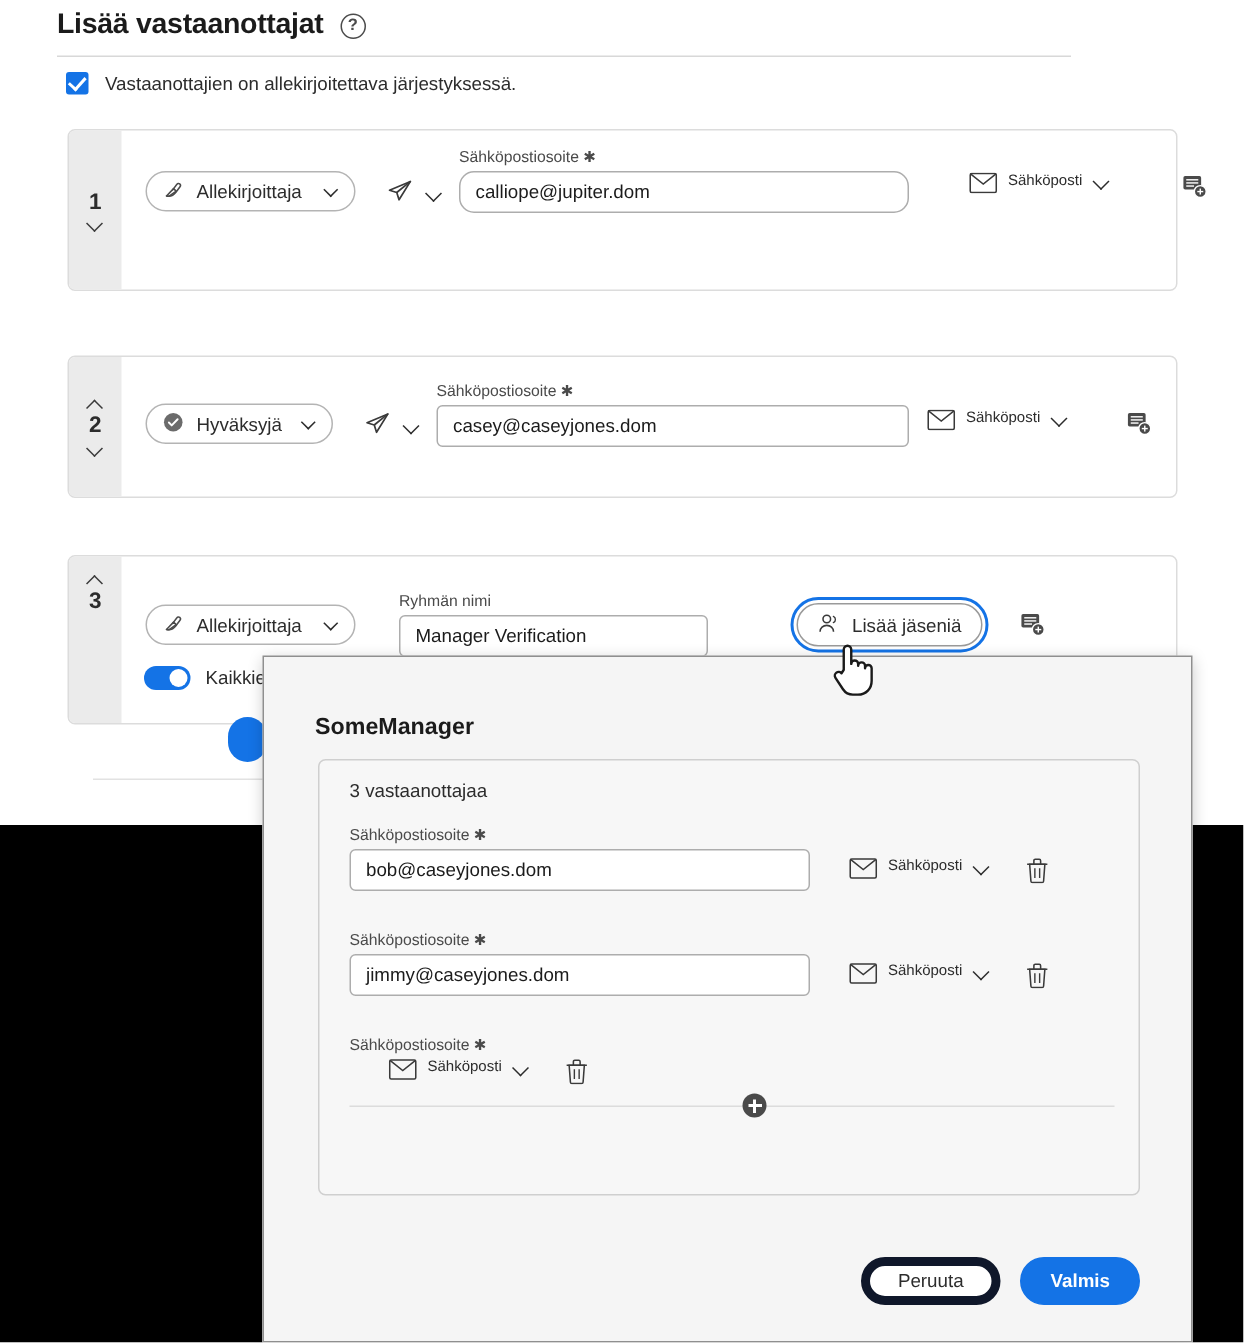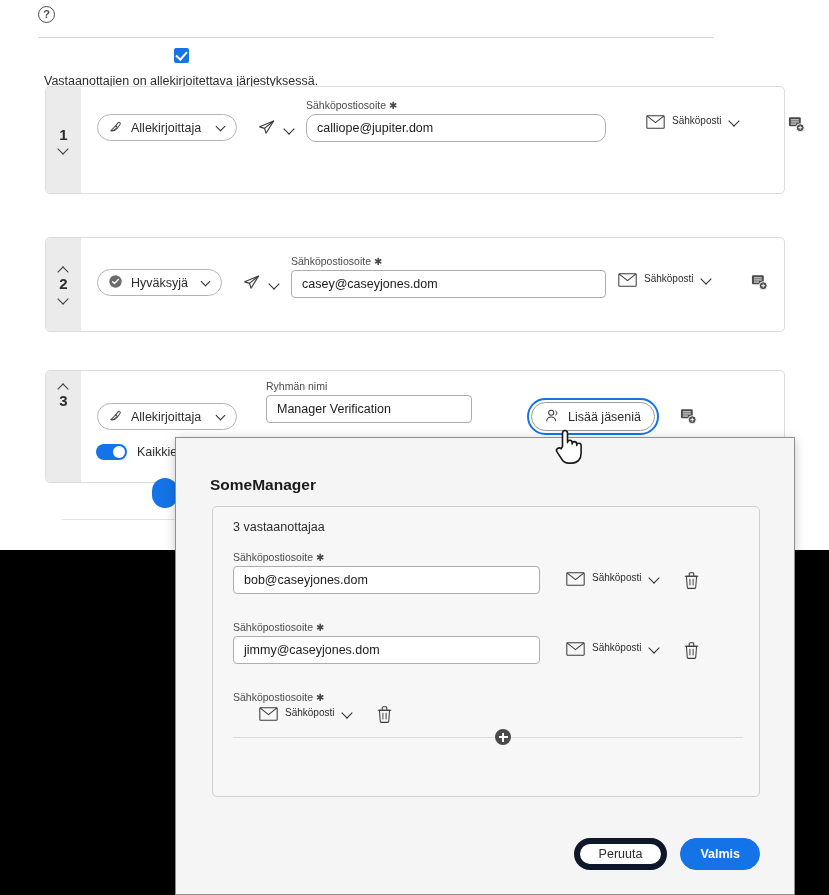--- a/index.html
+++ b/index.html
@@ -14,21 +14,21 @@
   
   .page-head { position:absolute; left:38px; top:6px; width:676px; }
   .page-title-row { display:flex; align-items:center; gap:11px; }
   .page-title { font-size:19px; font-weight:700; color:#1b1b1b; letter-spacing:-0.2px; }
   .help-icon { width:17px; height:17px; border:1.4px solid #4b4b4b; border-radius:50%;
      display:flex; align-items:center; justify-content:center; font-size:11px; color:#4b4b4b;
      font-weight:600; line-height:1; }
   .head-rule { position:absolute; left:38px; top:37px; width:676px; height:1px; background:#d8d8d8; }
 
   
-  .order-row { position:absolute; left:44px; top:48px; display:flex; align-items:center; gap:11px;flex-direction:column; }
+  .order-row { position:absolute; left:44px; top:48px; display:flex; align-items:center; gap:11px; }
   .cbx { width:15px; height:15px; border-radius:2px; background:#1473e6; position:relative; flex:none; }
   .cbx::after { content:""; position:absolute; left:4px; top:1px; width:5px; height:9px;
       border:solid #fff; border-width:0 2px 2px 0; transform:rotate(42deg); }
   .order-label { font-size:12.5px; color:#2c2c2c; }
 
   
   .card { position:absolute; background:#ffffff; border:1px solid #dcdcdc; border-radius:5px; }
   .card .numcol { position:absolute; left:0; top:0; bottom:0; width:35px; background:#ebebeb;
       border-radius:4px 0 0 4px; display:flex; flex-direction:column; align-items:center;
       justify-content:center; gap:2px; }
@@ -113,20 +113,21 @@
   
   .cursor { position:absolute; z-index:60; pointer-events:none; }
 </style>
 </head>
 <body>
 
 <div id="root">
 
   <div class="page-head">
     <div class="page-title-row">
+      <div class="page-title">Lisää vastaanottajat</div>
       <div class="help-icon">?</div>
     </div>
   </div>
   <div class="head-rule"></div>
 
   <div class="order-row">
     <div class="cbx"></div>
     <div class="order-label">Vastaanottajien on allekirjoitettava järjestyksessä.</div>
   </div>
 
@@ -265,21 +266,21 @@
           <svg width="15" height="15" viewBox="0 0 16 16">
             <path d="M3.2 12.4c2.6.6 5.2-.6 6.7-2.6l2.9-3.9c.5-.7.4-1.6-.2-2.1-.6-.5-1.5-.4-2 .3L7.6 8.1" fill="none" stroke="#4a4a4a" stroke-width="1.1" stroke-linecap="round"></path>
             <path d="M3.2 12.4 8.2 7.2l1.9 1.8-5 3.6z" fill="none" stroke="#4a4a4a" stroke-width="1.1" stroke-linejoin="round"></path>
           </svg>
         </span>
         <span class="lbl">Allekirjoittaja</span>
         <span class="caret"></span>
       </div>
     </div>
 
-    <div class="field" style="left:220px; top:9px; width:245px;">
+    <div class="field" style="left:220px; top:24px; width:245px;">
       <div class="flabel">Ryhmän nimi</div>
       <div class="finput" style="width:206px;">Manager Verification</div>
     </div>
 
     <div style="position:absolute; left:485px; top:31px;">
       <div class="members-btn">
         <span>
           <svg width="15" height="15" viewBox="0 0 16 16">
             <circle cx="6.6" cy="5" r="2.7" fill="none" stroke="#3a3a3a" stroke-width="1.1"></circle>
             <path d="M1.8 14.1c0-2.8 2.2-4.6 4.8-4.6s4.8 1.8 4.8 4.6" fill="none" stroke="#3a3a3a" stroke-width="1.1"></path>

